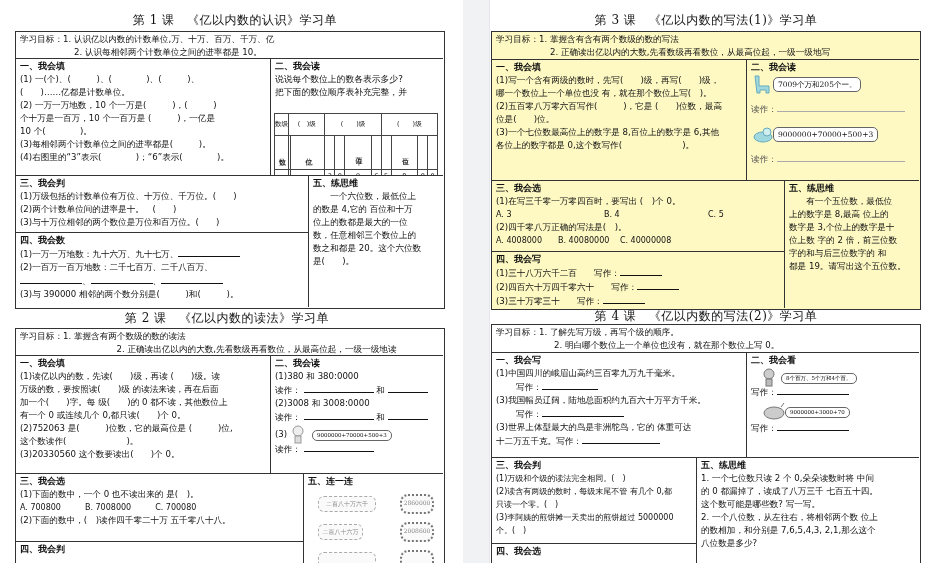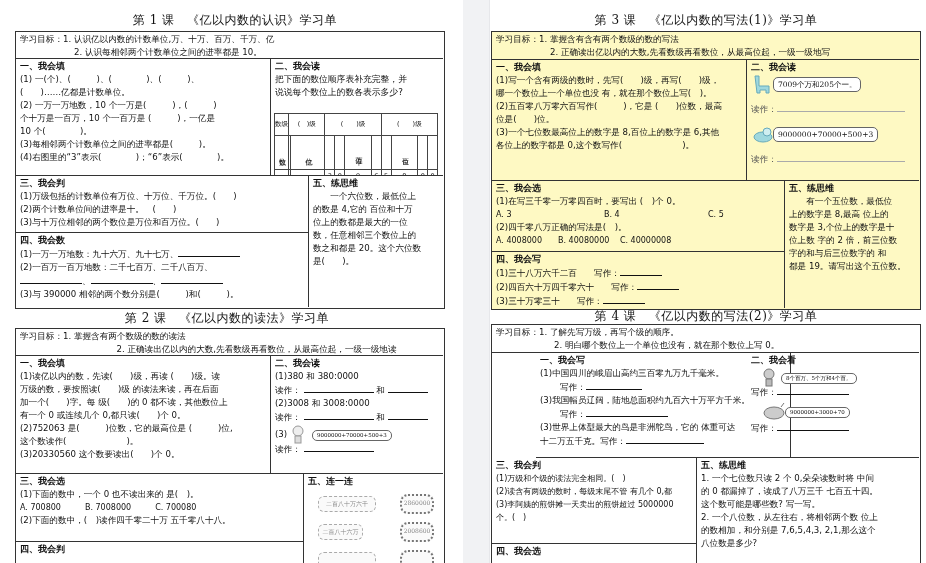--- a/index.html
+++ b/index.html
@@ -42,22 +42,22 @@
       <div class="ln">(1) 一(个)、(　　　)、(　　　　)、(　　　)、</div>
       <div class="ln">(　　)……亿都是计数单位。</div>
       <div class="ln">(2) 一万一万地数，10 个一万是(　　　)，(　　　)</div>
       <div class="ln">个十万是一百万，10 个一百万是 (　　　)，一亿是</div>
       <div class="ln">10 个(　　　　)。</div>
       <div class="ln">(3)每相邻两个计数单位之间的进率都是(　　　)。</div>
       <div class="ln">(4)右图里的“3”表示(　　　　)；“6”表示(　　　　)。</div>
     </div>
     <div class="cell" style="left:255px; top:27px; width:172px; height:117px; border-bottom-width:1.5px;">
       <div class="h">二、我会读</div>
+      <div class="ln" style="font-size:8.8px;">说说每个数位上的数各表示多少?</div>
       <div class="ln" style="font-size:8.8px;">把下面的数位顺序表补充完整，并</div>
-      <div class="ln" style="font-size:8.8px;">说说每个数位上的数各表示多少?</div>
       <table class="dtable" style="left:3px; top:54px; width:164px;">
         <tbody>
             <tr style="height:22px;">
           <td style="width:14px;">数级</td>
           <td colspan="2">(　)级</td>
           <td colspan="4">(　　)级</td>
           <td colspan="4">(　　)级</td>
         </tr>
         <tr style="height:34px;">
           <td class="vt">数位</td>
@@ -220,21 +220,21 @@
       <div class="ln">都是 19。请写出这个五位数。</div>
     </div>
   </div>
 
   <div class="title" style="left:28px; width:430px; top:308px;">第 4 课　《亿以内数的写法(2)》学习单</div>
   <div class="box" style="left:28px; top:324px; width:430px; height:250px; background:#fff;">
     <div class="cell" style="left:0; top:0; width:427px; height:28px; border-bottom-width:1.5px;">
       <div class="ln">学习目标：1. 了解先写万级，再写个级的顺序。</div>
       <div class="ln" style="padding-left:58px;">2. 明白哪个数位上一个单位也没有，就在那个数位上写 0。</div>
     </div>
-    <div class="cell" style="left:0; top:28px; width:255px; height:105px; border-right-width:1.5px; border-bottom-width:1.5px;margin-left:44px;">
+    <div class="cell" style="left:0; top:28px; width:255px; height:105px; border-right-width:1.5px; border-bottom-width:1.5px;">
       <div class="h">一、我会写</div>
       <div class="ln">(1)中国四川的峨眉山高约三百零九万九千毫米。</div>
       <div class="ln" style="padding-left:20px;"><span>写作：</span><span class="blank" style="width:56px;"></span></div>
       <div class="ln">(3)我国幅员辽阔，陆地总面积约九百六十万平方千米。</div>
       <div class="ln" style="padding-left:20px;"><span>写作：</span><span class="blank" style="width:82px;"></span></div>
       <div class="ln">(3)世界上体型最大的鸟是非洲鸵鸟，它的 体重可达</div>
       <div class="ln"><span>十二万五千克。写作：</span><span class="blank" style="width:78px;"></span></div>
     </div>
     <div class="cell" style="left:255px; top:28px; width:172px; height:105px; border-bottom-width:1.5px;">
       <div class="h">二、我会看</div>
@@ -248,20 +248,21 @@
         <svg class="mascot" viewBox="0 0 22 20">
             <ellipse cx="11" cy="12" rx="10" ry="6" fill="#ccc" stroke="#777"></ellipse>
             <path d="M18 6 l3 -4" stroke="#777"></path>
           </svg><span class="bubble sm">9000000+3000+70</span></div>
       <div class="ln"><span>写作：</span><span class="blank" style="width:72px;"></span></div>
     </div>
     <div class="cell" style="left:0; top:133px; width:205px; height:86px; border-right-width:1.5px; border-bottom-width:1.5px;">
       <div class="h">三、我会判</div>
       <div class="ln" style="font-size:8px;">(1)万级和个级的读法完全相同。(　)</div>
       <div class="ln" style="font-size:8px;">(2)读含有两级的数时，每级末尾不管 有几个 0,都</div>
+      <div class="ln" style="font-size:8px;">只读一个零。(　)</div>
       <div class="ln" style="font-size:8px;">(3)李阿姨的煎饼摊一天卖出的煎饼超过 5000000</div>
       <div class="ln" style="font-size:8px;">个。(　)</div>
     </div>
     <div class="cell" style="left:0; top:219px; width:205px; height:30px; border-right-width:1.5px;">
       <div class="h">四、我会选</div>
     </div>
     <div class="cell" style="left:205px; top:133px; width:222px; height:116px;">
       <div class="h">五、练思维</div>
       <div class="ln">1. 一个七位数只读 2 个 0,朵朵读数时将 中间</div>
       <div class="ln">的 0 都漏掉了，读成了八万三千 七百五十四。</div>

